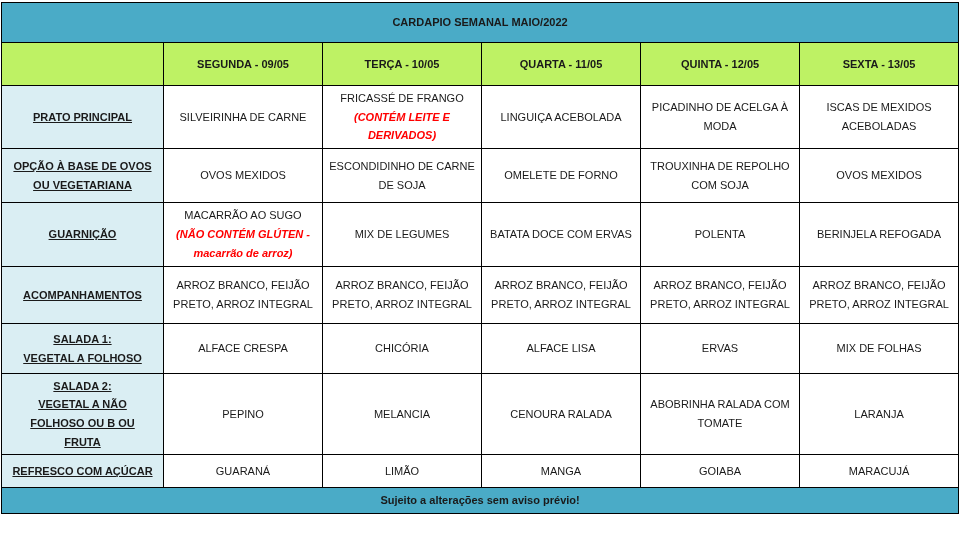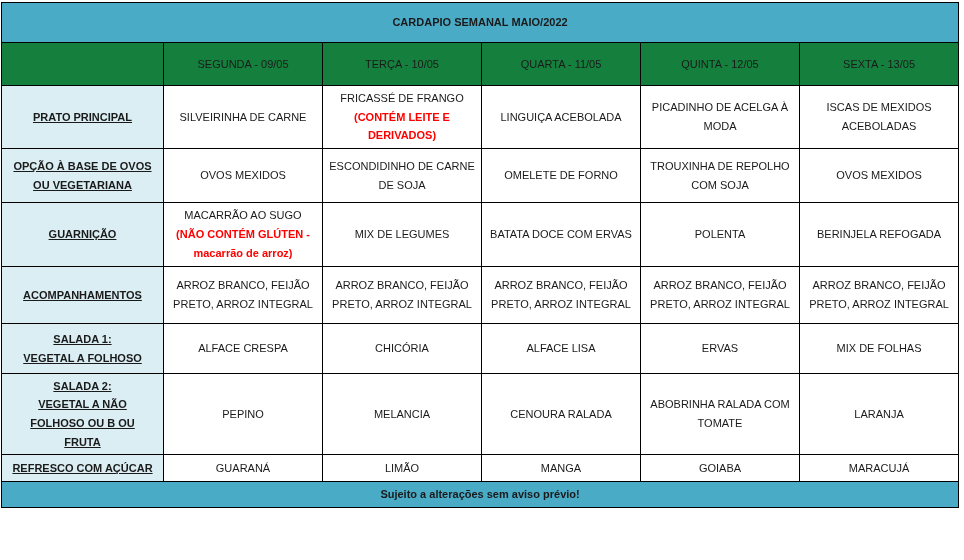--- a/index.html
+++ b/index.html
@@ -28,22 +28,22 @@
     overflow: hidden;
     word-wrap: break-word;
   }
   td.title-cell {
     background: #4AABC7;
     font-weight: bold;
     font-size: 12px;
     color: #101010;
   }
   td.colhead {
-    background: #15803d;
-    font-weight: normal;
+    background: #bef264;
+    font-weight: bold;
     font-size: 11.5px;
   }
   td.rowlabel {
     background: #DAEEF3;
     font-weight: bold;
     font-size: 11.5px;
     white-space: pre-line;
     line-height: 1.6;
     text-decoration: underline;
   }
@@ -53,20 +53,21 @@
     font-size: 12px;
     color: #101010;
     line-height: 1.3;
     margin-left: 17px;
   }
   span.main { display: block; }
   span.note {
     display: block;
     color: #FF0000;
     font-weight: bold;
+    font-style: italic;
   }
 </style>
 </head>
 <body>
 
 <table class="menu">
   <colgroup>
     <col style="width:162px">
     <col style="width:159px">
     <col style="width:159px">
@@ -211,21 +212,21 @@
           <span class="main">CENOURA RALADA</span>
         </td>
     <td>
           <span class="main">ABOBRINHA RALADA COM TOMATE</span>
         </td>
     <td>
           <span class="main">LARANJA</span>
         </td>
   </tr>
 
-  <tr style="height:27px">
+  <tr style="height:33px">
     <td class="rowlabel">REFRESCO COM AÇÚCAR</td>
     <td>
           <span class="main">GUARANÁ</span>
         </td>
     <td>
           <span class="main">LIMÃO</span>
         </td>
     <td>
           <span class="main">MANGA</span>
         </td>

